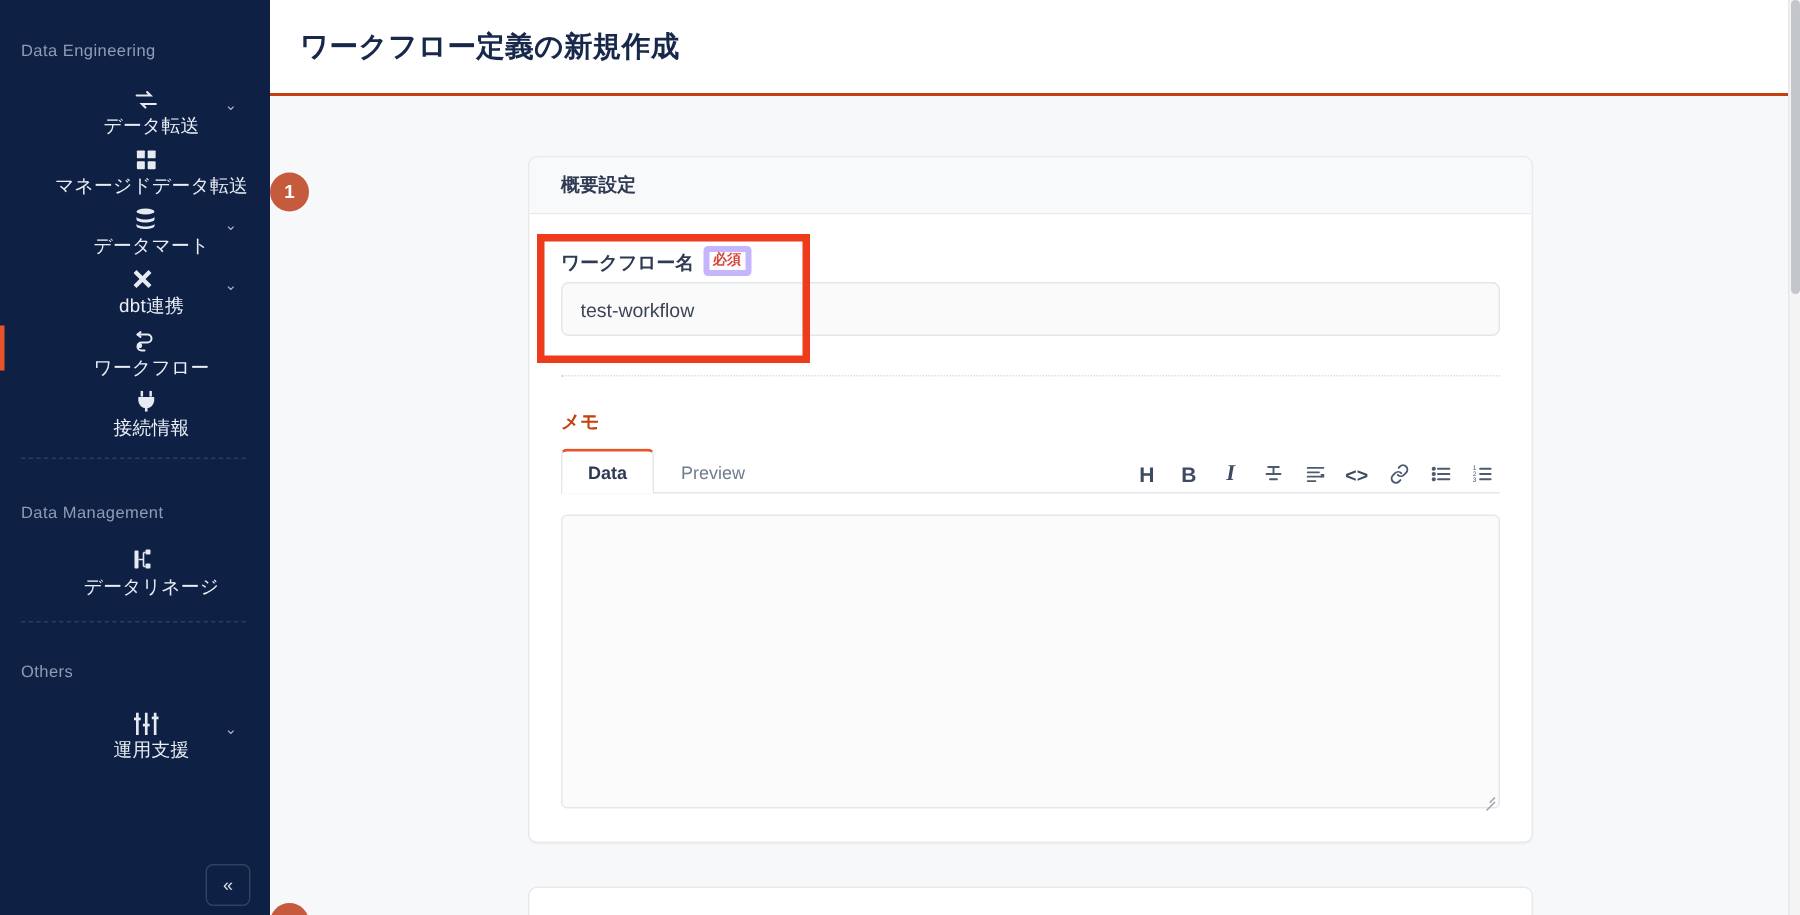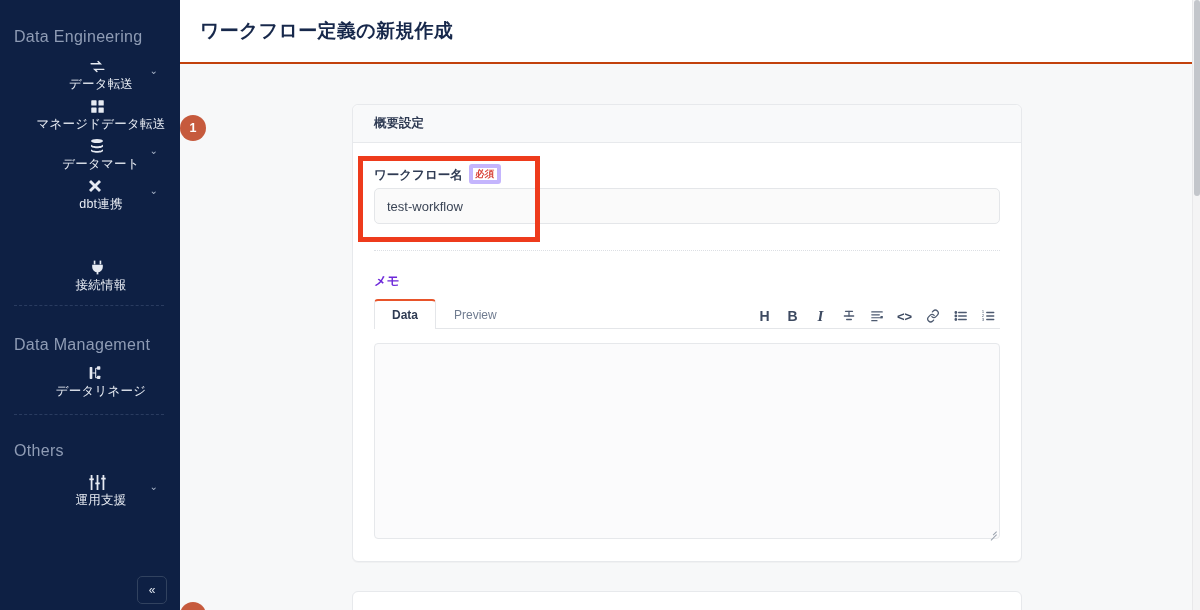--- a/index.html
+++ b/index.html
@@ -13,21 +13,21 @@
 
   
   .sidebar {
     width: 180px; height: 610px; flex: 0 0 180px;
     background: #0e2044;
     position: relative;
     overflow: hidden;
   }
   .sb-group-label {
     color: #8f9cb5;
-    font-size: 16px;
+    font-size: 11px;
     letter-spacing: .3px;
     padding: 0 0 0 14px;
   }
   .sb-label-de { position: absolute; top: 28px; left: 0; }
   .sb-label-dm { position: absolute; top: 336px; left: 0; }
   .sb-label-ot { position: absolute; top: 442px; left: 0; }
 
   .sb-item {
     position: absolute; left: 0; width: 180px; height: 30px;
     display: flex; align-items: center;
@@ -136,21 +136,21 @@
     font-size: 13px; color: #3b4556;
     padding: 0 12px;
     font-family: "Liberation Sans", sans-serif;
     outline: none;
   }
   .dotted-divider {
     border-top: 1px dotted #dcdfe4;
     margin: 26px 0 22px 0; height: 0;
   }
 
-  .memo-label { font-size: 12.5px; font-weight: bold; color: #6d28d9; margin-bottom: 9px; }
+  .memo-label { font-size: 12.5px; font-weight: bold; color: #c2410c; margin-bottom: 9px; }
 
   .editor-tabbar {
     display: flex; align-items: flex-end;
     border-bottom: 1px solid #e4e6e9;
     position: relative;
     height: 30px;
   }
   .ed-tab {
     font-size: 12px; color: #707c90;
     padding: 0 17px; height: 30px;
@@ -274,20 +274,31 @@
     <div class="sb-item" style="top:176px;">
       <span class="ic">
         <svg width="16" height="16" viewBox="0 0 24 24" fill="currentColor">
           <path d="M3 3l6 6 6-6 3 3-6 6 6 6-3 3-6-6-6 6-3-3 6-6-6-6z"></path>
         </svg>
       </span>
       <span class="tx">dbt連携</span>
       <span class="chev">⌄</span>
     </div>
 
+    <div class="sb-item active" style="top:217px;">
+      <span class="ic">
+        <svg width="16" height="16" viewBox="0 0 24 24" fill="none" stroke="currentColor" stroke-width="2" stroke-linecap="round">
+          <path d="M4 6h10a4 4 0 0 1 0 8H8a4 4 0 0 0 0 8h3"></path>
+          <circle cx="6" cy="17" r="1.6" fill="currentColor"></circle>
+          <path d="M4 6l3-2.4M4 6l3 2.4"></path>
+        </svg>
+      </span>
+      <span class="tx">ワークフロー</span>
+      <span class="chev"></span>
+    </div>
 
     <div class="sb-item" style="top:257px;">
       <span class="ic">
         <svg width="15" height="15" viewBox="0 0 24 24" fill="currentColor">
           <rect x="6" y="1" width="2.6" height="6"></rect>
             <rect x="15.4" y="1" width="2.6" height="6"></rect>
           <path d="M3.5 7.5h17v3.5a8.5 8.5 0 0 1-17 0z"></path>
             <rect x="10.6" y="18" width="2.8" height="5"></rect>
         </svg>
       </span>

